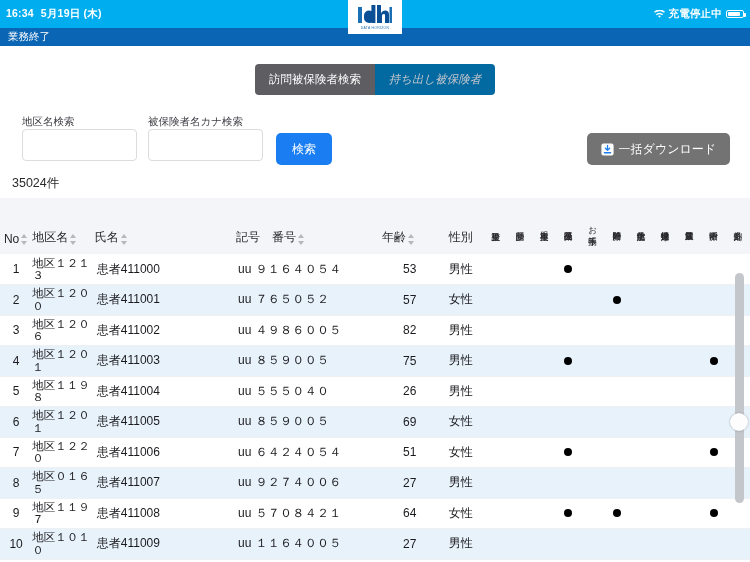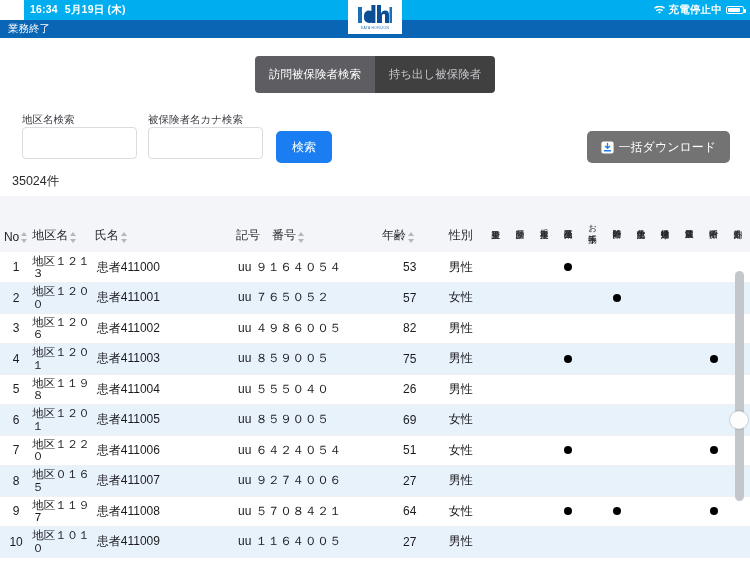--- a/index.html
+++ b/index.html
@@ -5,23 +5,23 @@
   * { box-sizing: border-box; margin: 0; padding: 0; }
   html, body {
     width: 750px; height: 562px;
     font-family: "Liberation Sans", "DejaVu Sans", sans-serif;
     background: #ffffff;
     overflow: hidden;
   }
 
   
   .statusbar {
-    height: 20px; background: #00aeef; color: #fff;
+    height: 28px; background: #00aeef; color: #fff;
     display: flex; align-items: center; justify-content: space-between;
-    padding: 0 6px; font-size: 10.5px; font-weight: bold; position: relative; margin-left: 24px;
+    padding: 0 6px; font-size: 10.5px; font-weight: bold; position: relative;
   }
   .sb-left { display: flex; align-items: baseline; gap: 7px; letter-spacing: .2px;}
   .sb-right { display: flex; align-items: center; gap: 4px; letter-spacing: .2px;}
   .wifi-icon { display:inline-block; width: 11px; height: 9px; position: relative; }
   .wifi-icon svg { display:block; }
   .batt { width: 18px; height: 8.5px; border: 1px solid #fff; border-radius: 2px;
           position: relative; display:inline-block; }
   .batt::after { content:""; position:absolute; right:-3px; top:2.2px; width:1.6px; height:3.6px;
                  background:#fff; border-radius:0 1px 1px 0; }
   .batt .fill { position:absolute; left:1px; top:1px; bottom:1px; width:73%; background:#fff; border-radius:1px; }
@@ -40,25 +40,25 @@
   .logo-mark { display: block; }
   .logo-sub { font-size: 3.4px; color: #1a6fb5; letter-spacing: .3px; margin-top: 1px; }
 
   
   .content { position: relative; height: 528px; background: #fff; }
 
   
   .tabs { display: flex; justify-content: center; padding-top: 18px; }
   .tabs-inner { display: flex; }
   .tab {
-    width: 120px; height: 37px; display: flex; align-items: center; justify-content: center;
+    width: 120px; height: 31px; display: flex; align-items: center; justify-content: center;
     font-size: 11.5px; cursor: pointer;
   }
   .tab.active { background: #5d5d62; color: #fff; border-radius: 4px 0 0 4px; }
-  .tab.inactive { background: #404040; color: #c7c7cc; border-radius: 0 4px 4px 0; }
+  .tab.inactive { background: #0369a1; color: #c7c7cc; border-radius: 0 4px 4px 0; font-style: italic; }
 
   
   .searchrow { position: relative; margin-top: 20px; padding: 0 22px; height: 62px; }
   .field { position: absolute; top: 0; }
   .field.f1 { left: 22px; }
   .field.f2 { left: 148px; }
   .field-label { font-size: 10.5px; color: #3c3c43; margin-bottom: 0; display:block; }
   .field-input {
     width: 115px; height: 32px; border: 1px solid #dcdce0; border-radius: 4px;
     background: #fff; font-size: 11px; padding: 0 6px; outline: none;

